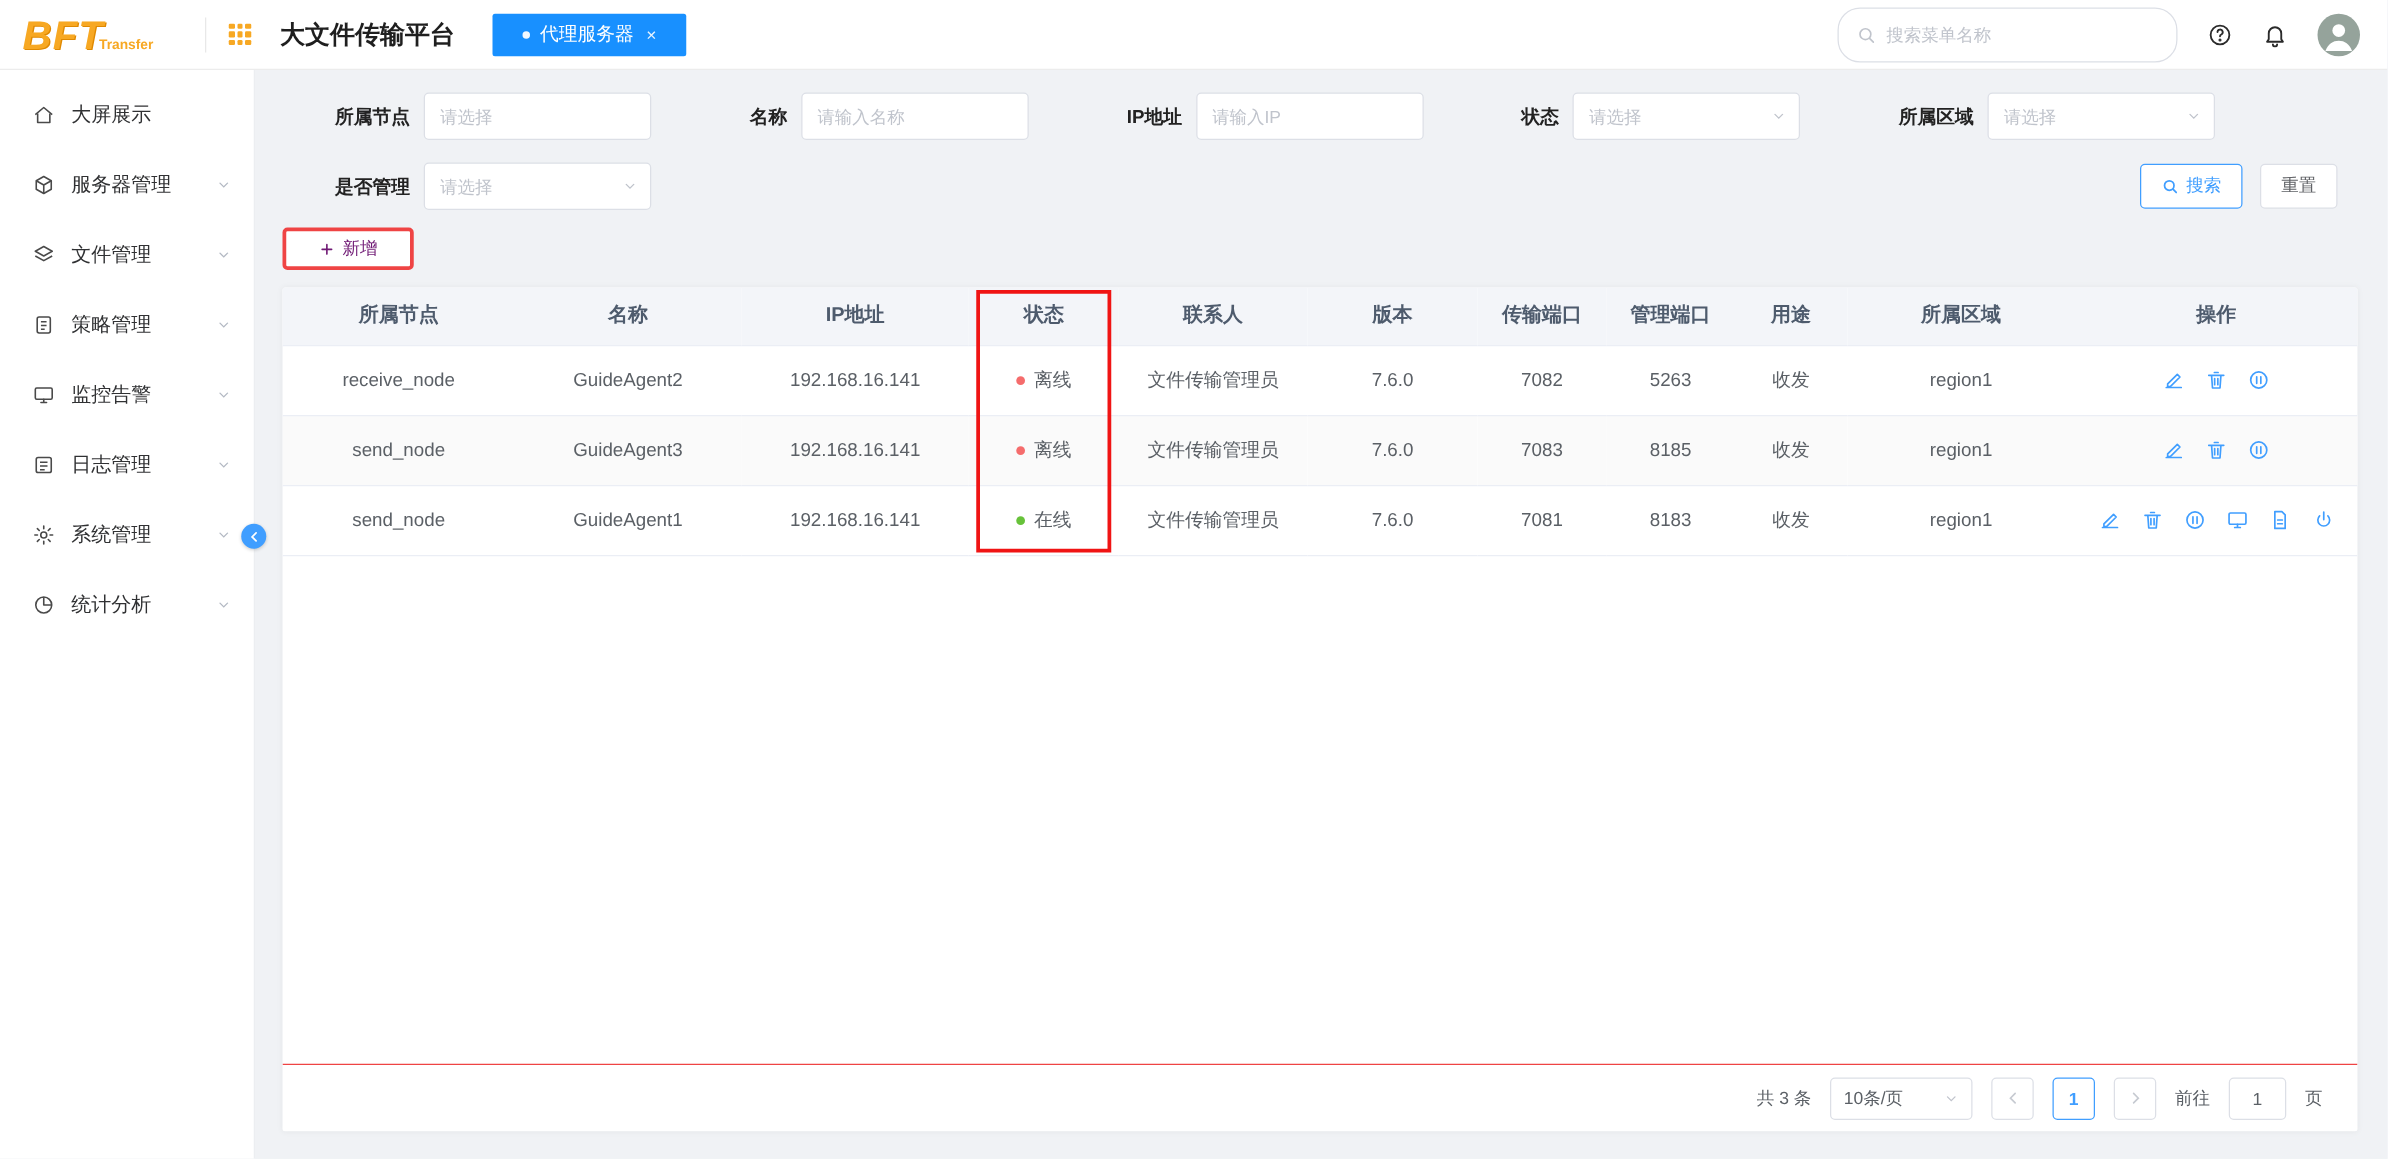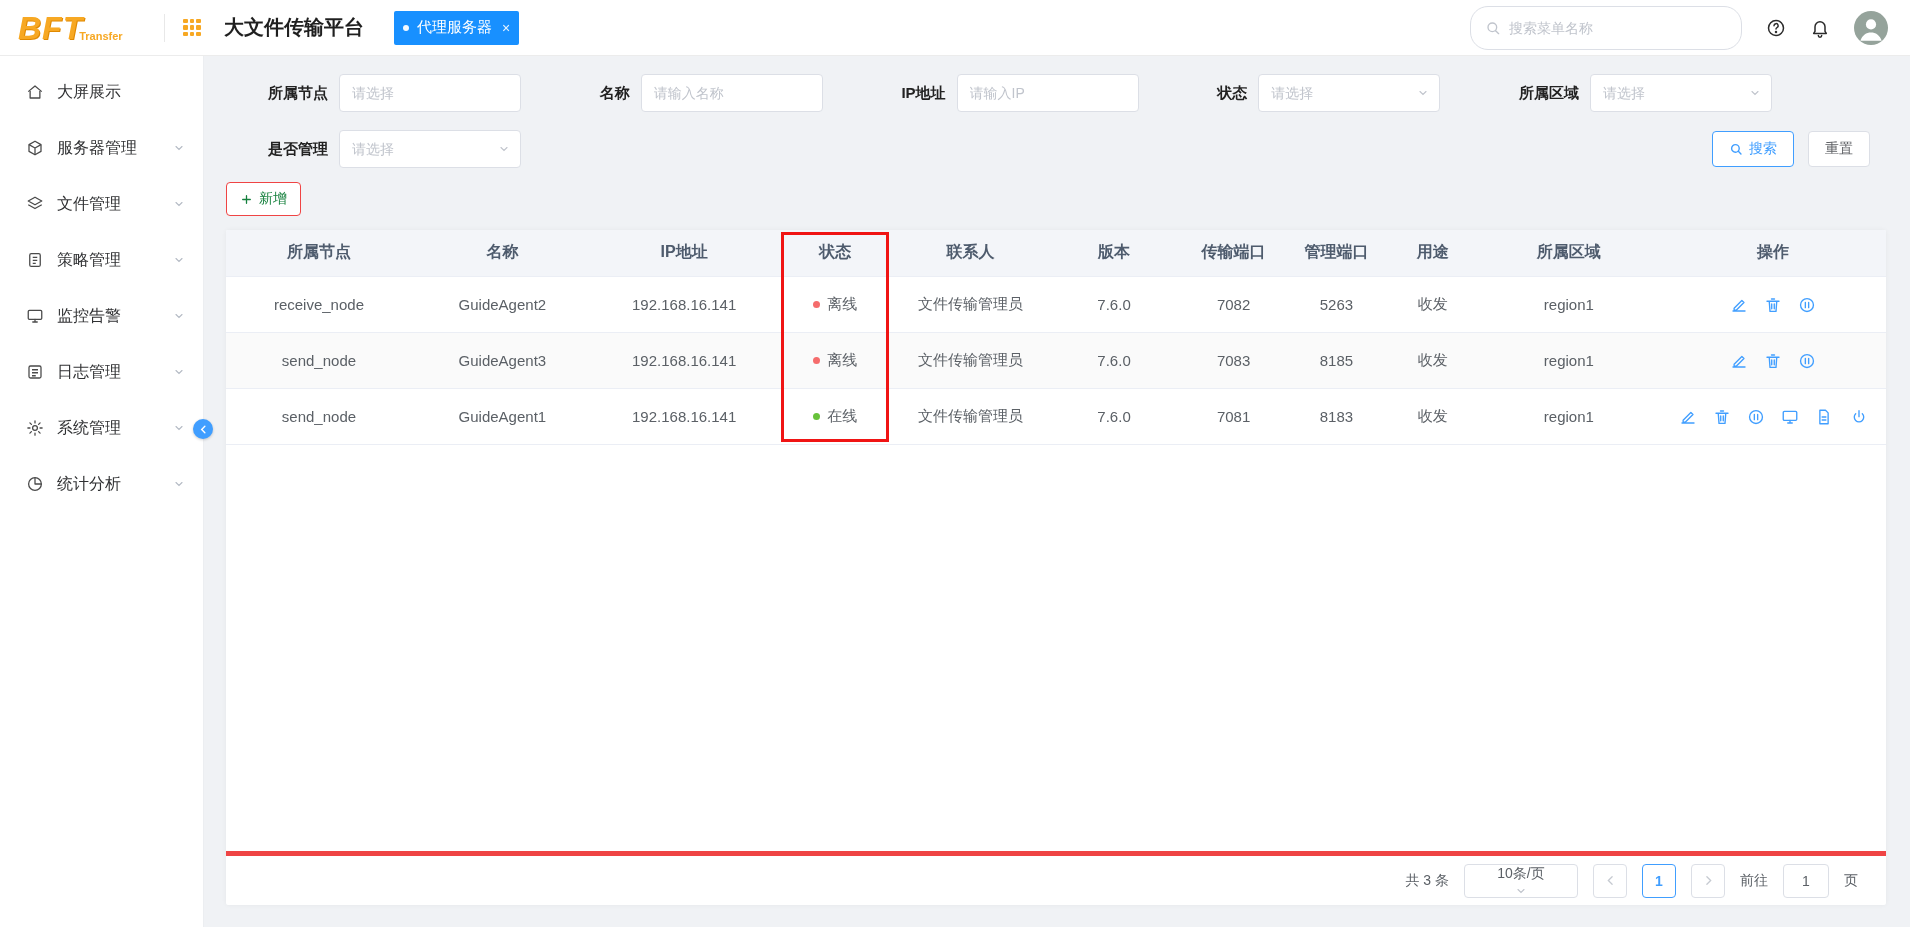--- a/index.html
+++ b/index.html
@@ -11,21 +11,21 @@
     padding: 0 22px 0 18px; border-bottom: 1px solid #ececec; position: relative; z-index: 20; }
   .logo { display: flex; align-items: flex-end; min-width: 140px; }
   .logo-main { font-size: 32px; font-weight: 900; font-style: italic; color: #f7a823;
     letter-spacing: 1px; line-height: 1; text-shadow: 1px 1px 0 #e08900; }
   .logo-sub { font-size: 11px; font-weight: 700; color: #f7a823; margin-left: -4px; margin-bottom: 2px; }
   .topbar-divider { width: 1px; height: 28px; background: #e8e8e8; margin: 0 18px 0 6px; }
   .app-title { display: flex; align-items: center; gap: 23px; font-size: 20px; font-weight: 700; color: #1f1f1f; white-space: nowrap; }
   .grid-icon { width: 18px; height: 18px; display: grid; grid-template-columns: repeat(3,1fr); grid-template-rows: repeat(3,1fr); gap: 2px; }
   .grid-icon i { background: #f7a823; border-radius: 1px; }
   .tab { margin-left: 30px; height: 34px; display: flex; align-items: center; gap: 8px;
-    background: #1890ff; color: #fff; font-size: 15px; padding: 0 9px; cursor: pointer; border-radius: 2px; }
+    background: #1890ff; color: #fff; font-size: 15px; padding: 0 24px; cursor: pointer; border-radius: 2px; }
   .tab-dot { width: 6px; height: 6px; border-radius: 50%; background: #fff; opacity: .95; }
   .tab-close { font-size: 14px; opacity: .9; margin-left: 2px; cursor: pointer; }
   .topbar-spacer { flex: 1; }
   .search-pill { width: 272px; height: 44px; border: 1px solid #dcdfe6; border-radius: 18px;
     display: flex; align-items: center; padding: 0 6px 0 14px; gap: 8px; background: #fff; }
   .search-pill svg { flex: 0 0 auto; color: #c0c4cc; }
   .search-pill input { border: none; outline: none; flex: 1; font-size: 14px; color: #606266;
     font-family: inherit; background: transparent; }
   .search-pill input::placeholder { color: #c0c4cc; }
   .top-icon { margin-left: 24px; color: #2b2b2b; display: flex; align-items: center; cursor: pointer; }
@@ -55,21 +55,21 @@
     display: flex; align-items: center; padding: 0 10px 0 12px; gap: 6px; }
   .fctrl input { border: none; outline: none; flex: 1; min-width: 0; font-size: 14px; color: #606266;
     font-family: inherit; background: transparent; }
   .fctrl input::placeholder { color: #c0c4cc; }
   .fctrl .sel-arrow { color: #c0c4cc; display: flex; }
   .btns { margin-left: auto; display: flex; align-items: flex-start; }
   .btn { height: 36px; border-radius: 4px; font-size: 14px; display: inline-flex; align-items: center;
     justify-content: center; padding: 0 16px; cursor: pointer; background: #fff; gap: 6px; font-family: inherit; }
   .btn-search { border: 1px solid #409eff; color: #409eff; }
   .btn-reset { border: 1px solid #dcdfe6; color: #606266; margin-left: 14px; }
-  .btn-add { border: 1px solid #ef4444; color: #15803d; height: 34px; padding: 0 13px; margin-bottom: 14px;
+  .btn-add { border: 3px solid #ef4444; color: #701a75; height: 34px; padding: 0 26px; margin-bottom: 14px;
     align-self: flex-start; background: #fff; border-radius: 4px; font-size: 14px; display: inline-flex; align-items: center; gap: 6px; cursor: pointer; }
 
   
   .card { background: #fff; flex: 1; position: relative; border-radius: 2px;
     box-shadow: 0 0 5px rgba(0,0,0,.05); display: flex; flex-direction: column; overflow: hidden; }
   table { width: 100%; border-collapse: collapse; table-layout: fixed; }
   thead th { background: #f3f5f9; height: 46px; font-size: 16px; font-weight: 700; color: #4e5b6d;
     border-bottom: 1px solid #ebeef5; text-align: center; }
   tbody td { height: 56px; font-size: 15px; color: #5b6066; text-align: center;
     border-bottom: 1px solid #ebeef5; overflow: hidden; white-space: nowrap; }
@@ -78,24 +78,24 @@
   .dot.offline { background: #f56c6c; }
   .dot.online { background: #67c23a; }
   td.actions { color: #409eff; }
   .act { display: inline-flex; width: 18px; height: 18px; margin: 0 6px; cursor: pointer; color: #409eff; vertical-align: middle; }
   .act svg { width: 100%; height: 100%; }
 
   .annotation { position: absolute; top: 2px; left: calc(33.1% + 6px); width: calc(7.2% - 12px);
     height: 210px; border: 3px solid #f01414; pointer-events: none; z-index: 5; }
 
   
-  .pager { margin-top: auto; border-top: 5px solid #ef4444; height: 54px; display: flex; align-items: center;
+  .pager { margin-top: auto; border-top: 1px solid #ef4444; height: 54px; display: flex; align-items: center;
     justify-content: flex-end; padding: 0 28px; gap: 15px; font-size: 14px; color: #5b6066; }
   .psize { width: 114px; height: 34px; border: 1px solid #dcdfe6; border-radius: 4px; display: flex;
-    align-items: center; justify-content: space-between; padding: 0 10px; color: #5b6066; background: #fff; cursor: pointer; flex-direction: column; }
+    align-items: center; justify-content: space-between; padding: 0 10px; color: #5b6066; background: #fff; cursor: pointer; }
   .psize .sel-arrow { color: #c0c4cc; display: flex; }
   .pbtn { width: 34px; height: 34px; border: 1px solid #dcdfe6; border-radius: 4px; display: flex;
     align-items: center; justify-content: center; background: #fff; color: #c6cad1; cursor: pointer; }
   .pcur { width: 34px; height: 34px; border: 1px solid #409eff; border-radius: 4px; display: flex;
     align-items: center; justify-content: center; background: #fff; color: #409eff; font-weight: 700; cursor: pointer; }
   .goto-input { width: 46px; height: 34px; border: 1px solid #dcdfe6; border-radius: 4px; text-align: center;
     font-size: 14px; color: #5b6066; outline: none; font-family: inherit; }
   svg { display: block; }
 </style>
 </head>

